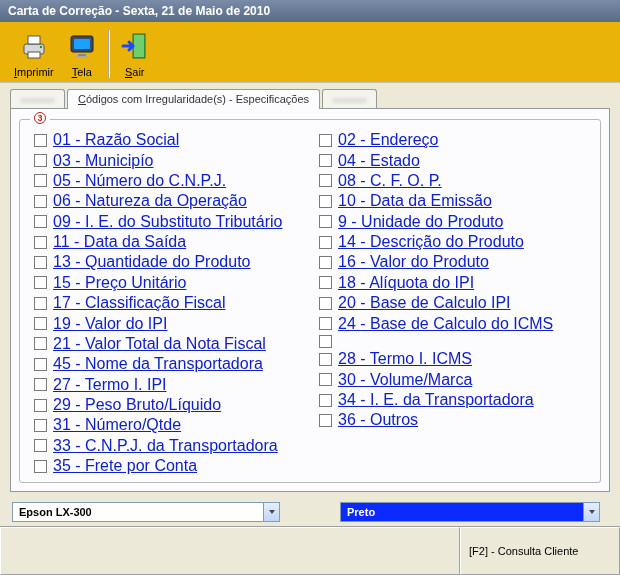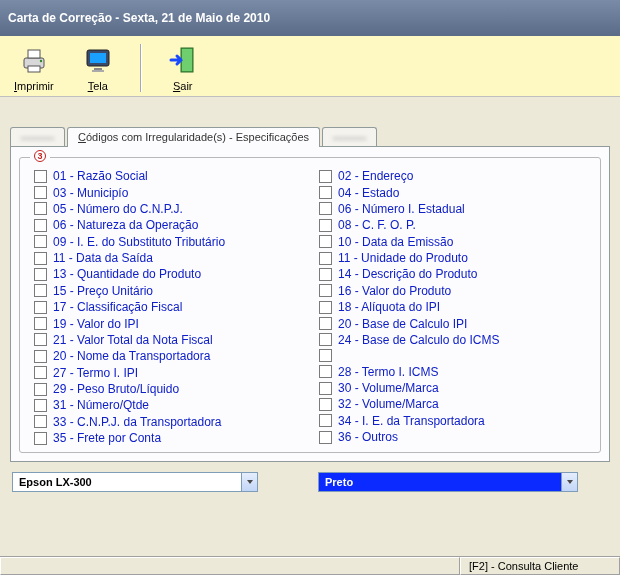--- a/index.html
+++ b/index.html
@@ -10,30 +10,29 @@
     background: #ece9d8;
     width: 620px;
     height: 575px;
     overflow: hidden;
   }
   .titlebar {
     background: linear-gradient(#7a8ba8, #5a6b88);
     color: #fff;
     font-weight: bold;
     font-size: 12px;
-    padding: 11px 8px;
+    padding: 4px 8px;
     display: flex;
     align-items: center;
   }
   .toolbar {
     display: flex;
-    gap: 16px;
     padding: 6px 8px 2px 8px;
     border-bottom: 1px solid #c0c0c0;
-    background: #fef9c3;
+    background: #eab308;
   }
   .tool-btn {
     display: flex;
     flex-direction: column;
     align-items: center;
     cursor: pointer;
     padding: 2px 6px;
     gap: 2px;
   }
   .tool-btn svg { width: 32px; height: 32px; }
@@ -56,21 +55,20 @@
     border: 1px solid #919b9c;
     border-bottom: none;
     border-radius: 3px 3px 0 0;
     padding: 3px 10px;
     background: #f4f3ee;
     margin-right: 2px;
     font-size: 11px;
     color: #333;
     position: relative;
     z-index: 1;
-    margin-top: 24px;
   }
   .tab.active {
     background: #fcfcfe;
     font-weight: normal;
     z-index: 3;
     padding-bottom: 4px;
     margin-bottom: -1px;
   }
   .tab-blur { filter: blur(2px); color:#666; }
   .tab-panel {
@@ -124,21 +122,22 @@
     padding: 1.2px 0;
   }
   .chk-box {
     width: 13px;
     height: 13px;
     border: 1px solid #7a7a7a;
     background: #fff;
   }
   .chk-label {
     color: #1020c8;
-    font-size: 12px;
+    font-size: 16px;
+    text-decoration: underline;
   }
   .bottom-row {
     display: flex;
     gap: 60px;
     padding: 10px 12px;
     align-items: center;
   }
   .combo {
     display: flex;
     align-items: stretch;
@@ -157,35 +156,35 @@
     align-items:center;
   }
   .combo.blue .combo-text { color: #fff; }
   .combo-arrow {
     width: 16px;
     background: linear-gradient(#e6eefc, #c2d6f7);
     border-left: 1px solid #7f9db9;
     display:flex;align-items:center;justify-content:center;
   }
   .combo-arrow svg{width:8px;height:8px;}
-  .combo1 { width: 246px; }
+  .combo1 { width: 268px; }
   .combo2 { width: 260px; }
   .statusbar {
     position: absolute;
     bottom: 0; left:0; right:0;
     display:flex;
     border-top:1px solid #a0a0a0;
     background:#ece9d8;
     font-size:11px;
   }
   .status-cell {
     border:1px solid #fff;
     border-right-color:#a0a0a0;
     border-bottom-color:#a0a0a0;
-    padding:2px 8px;
+    padding:17px 8px;
   }
   .status-cell.expand{flex:1;}
   .outer {
     position:relative;
     width:620px;
     height:575px;
   }
 </style>
 </head>
 <body>
@@ -284,21 +283,21 @@
             <div class="chk-row">
               <div class="chk-box"></div>
               <span class="chk-label">19 - Valor do IPI</span>
             </div>
             <div class="chk-row">
               <div class="chk-box"></div>
               <span class="chk-label">21 - Valor Total da Nota Fiscal</span>
             </div>
             <div class="chk-row">
               <div class="chk-box"></div>
-              <span class="chk-label">20 - Nome da Transportadora</span>
+              <span class="chk-label">45 - Nome da Transportadora</span>
             </div>
             <div class="chk-row">
               <div class="chk-box"></div>
               <span class="chk-label">27 - Termo I. IPI</span>
             </div>
             <div class="chk-row">
               <div class="chk-box"></div>
               <span class="chk-label">29 - Peso Bruto/Líquido</span>
             </div>
             <div class="chk-row">
@@ -318,33 +317,29 @@
             <div class="chk-row">
               <div class="chk-box"></div>
               <span class="chk-label">02 - Endereço</span>
             </div>
             <div class="chk-row">
               <div class="chk-box"></div>
               <span class="chk-label">04 - Estado</span>
             </div>
             <div class="chk-row">
               <div class="chk-box"></div>
-              <span class="chk-label">06 - Número I. Estadual</span>
-            </div>
-            <div class="chk-row">
-              <div class="chk-box"></div>
               <span class="chk-label">08 - C. F. O. P.</span>
             </div>
             <div class="chk-row">
               <div class="chk-box"></div>
               <span class="chk-label">10 - Data da Emissão</span>
             </div>
             <div class="chk-row">
               <div class="chk-box"></div>
-              <span class="chk-label">11 - Unidade do Produto</span>
+              <span class="chk-label">9 - Unidade do Produto</span>
             </div>
             <div class="chk-row">
               <div class="chk-box"></div>
               <span class="chk-label">14 - Descrição do Produto</span>
             </div>
             <div class="chk-row">
               <div class="chk-box"></div>
               <span class="chk-label">16 - Valor do Produto</span>
             </div>
             <div class="chk-row">
@@ -362,24 +357,20 @@
             <div class="chk-row">
               <div class="chk-box"></div>
             </div>
             <div class="chk-row">
               <div class="chk-box"></div>
               <span class="chk-label">28 - Termo I. ICMS</span>
             </div>
             <div class="chk-row">
               <div class="chk-box"></div>
               <span class="chk-label">30 - Volume/Marca</span>
-            </div>
-            <div class="chk-row">
-              <div class="chk-box"></div>
-              <span class="chk-label">32 - Volume/Marca</span>
             </div>
             <div class="chk-row">
               <div class="chk-box"></div>
               <span class="chk-label">34 - I. E. da Transportadora</span>
             </div>
             <div class="chk-row">
               <div class="chk-box"></div>
               <span class="chk-label">36 - Outros</span>
             </div>
           </div>

